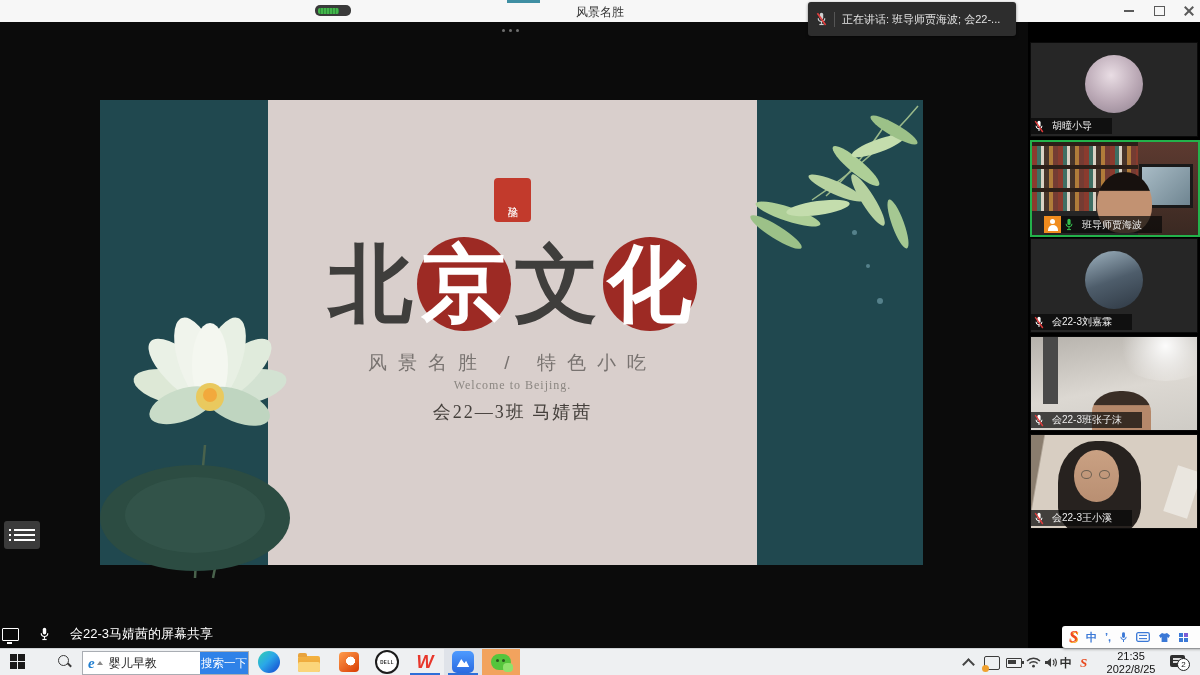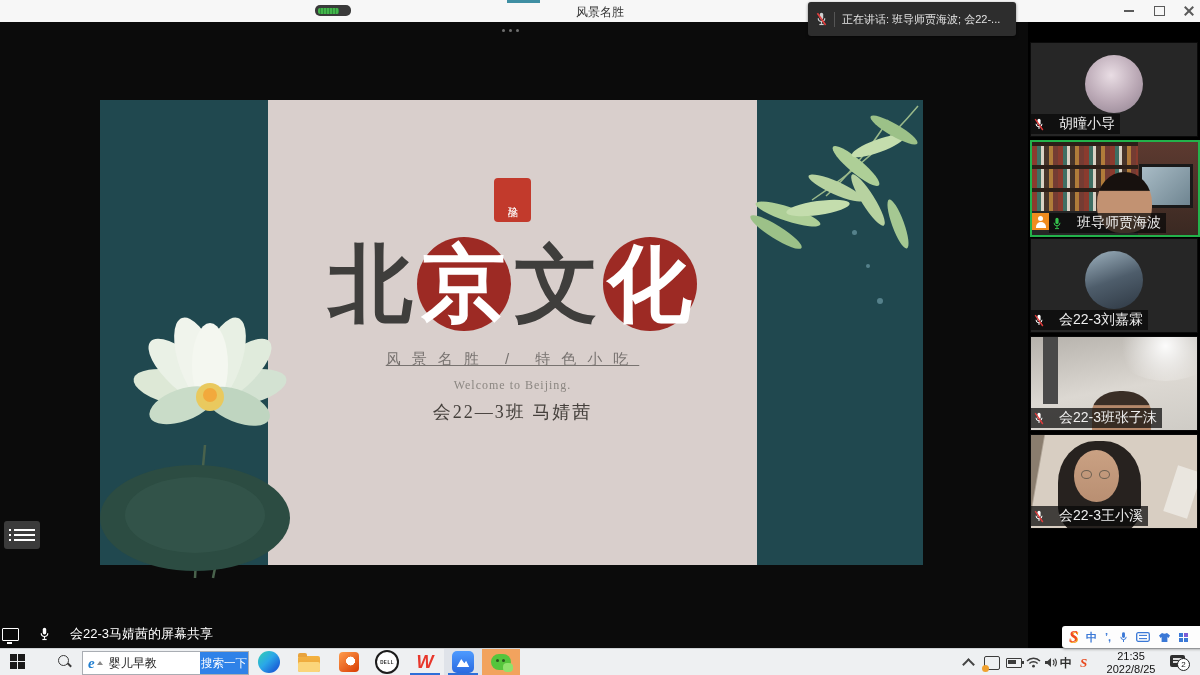--- a/index.html
+++ b/index.html
@@ -39,22 +39,22 @@
   .panel-center{left:168px;top:0;width:489px;height:465px;background:#d9cfcc;}
   .panel-right{left:657px;top:0;width:166px;height:465px;background:#20484f;}
   .seal{left:394px;top:78px;width:37px;height:44px;background:#c23a2c;border-radius:4px;
     display:flex;align-items:center;justify-content:center;}
   .seal-text{writing-mode:vertical-rl;font-size:10px;color:#fff;letter-spacing:1px;line-height:10px;}
   .slide-title{left:168px;top:128px;width:489px;height:112px;display:flex;align-items:center;
     justify-content:center;gap:4px;}
   .tchar{font-size:84px;font-weight:600;color:#3f3e3c;line-height:94px;}
   .tchar.circ{width:94px;height:94px;border-radius:50%;background:#9d2a24;color:#fff;
     text-align:center;}
-  .slide-subtitle{left:168px;top:250px;width:489px;text-align:center;font-size:15px;color:#787370;
-    letter-spacing:11px;text-decoration:underline;}
+  .slide-subtitle{left:168px;top:250px;width:489px;text-align:center;font-size:19px;color:#787370;
+    letter-spacing:11px;}
   .slide-welcome{left:168px;top:278px;width:489px;text-align:center;font-size:12px;color:#8b8681;
     font-family:"Liberation Serif",serif;letter-spacing:1px;}
   .slide-author{left:168px;top:300px;width:489px;text-align:center;font-size:18px;color:#45403c;
     font-family:"Liberation Serif",serif;letter-spacing:2px;}
   .bubble{border-radius:50%;background:rgba(150,200,212,.45);}
 
   
   .expand-btn{left:4px;top:499px;width:26px;height:28px;background:#3b3b3b;border-radius:3px;
     display:flex;flex-direction:column;justify-content:center;gap:3px;padding:0 5px;}
   .expand-btn i{display:block;height:2px;background:linear-gradient(90deg,#fff 0 2px,transparent 2px 5px,#fff 5px 16px);}
@@ -64,23 +64,23 @@
   .mon-icon::after{content:"";position:absolute;left:4px;bottom:-4px;width:5px;height:2px;background:#fff;}
 
   
   .sidebar{left:1028px;top:0;width:172px;height:626px;background:#000;}
   .tile{left:2px;width:166px;height:93px;background:#262626;border:1px solid #0a0a0a;overflow:hidden;}
   .tile.active{border:2px solid #23b24b;}
   .avatar{left:50%;top:44%;transform:translate(-50%,-50%);width:58px;height:58px;border-radius:50%;}
   .av1{background:radial-gradient(circle at 45% 35%,#e9dde4,#b9a7b4 55%,#8d7f8d);}
   .av3{background:linear-gradient(160deg,#9fb3c0,#4e5d6b 50%,#2e3843);}
   .av6{background:radial-gradient(circle at 55% 40%,#9a9894,#55534f 70%,#3a3835);}
-  .nametag{left:0;bottom:2px;display:flex;align-items:center;gap:15px;background:rgba(8,8,8,.72);
-    padding:1px 5px 1px 3px;font-size:14px;color:#eee;max-width:96%;white-space:nowrap;}
-  .hostbar{left:0;bottom:2px;display:flex;align-items:stretch;gap:0;justify-content:flex-end;}
+  .nametag{left:0;bottom:2px;display:flex;align-items:center;gap:8px;background:rgba(8,8,8,.72);
+    padding:1px 20px 1px 3px;font-size:10px;color:#eee;max-width:96%;white-space:nowrap;}
+  .hostbar{left:12px;bottom:2px;display:flex;align-items:stretch;gap:0;justify-content:flex-end;}
   .host-badge{width:17px;height:17px;background:#f08c1e;position:relative;flex:none;}
   .host-badge::before{content:"";position:absolute;left:6px;top:3px;width:5px;height:5px;border-radius:50%;background:#fff;}
   .host-badge::after{content:"";position:absolute;left:3.5px;top:9px;width:10px;height:6px;border-radius:5px 5px 0 0;background:#fff;}
   
   .v2-shelf{left:0;top:0;width:64%;height:74%;
     background:repeating-linear-gradient(90deg,#8a3b2e 0 5px,#3f6f63 5px 9px,#d9d2c5 9px 12px,#46342a 12px 17px,#b07c3a 17px 21px,#743c33 21px 26px);}
   .v2-shelf::after{content:"";position:absolute;inset:0;
     background:repeating-linear-gradient(0deg,transparent 0 19px,#2c1f18 19px 23px);}
   .v2-wall{right:0;top:0;width:36%;height:100%;background:linear-gradient(180deg,#5d3a30,#3a2922);}
   .v2-tv{right:3%;top:24%;width:29%;height:40%;background:linear-gradient(135deg,#a9bcc6,#6f8591);border:3px solid #191919;}

